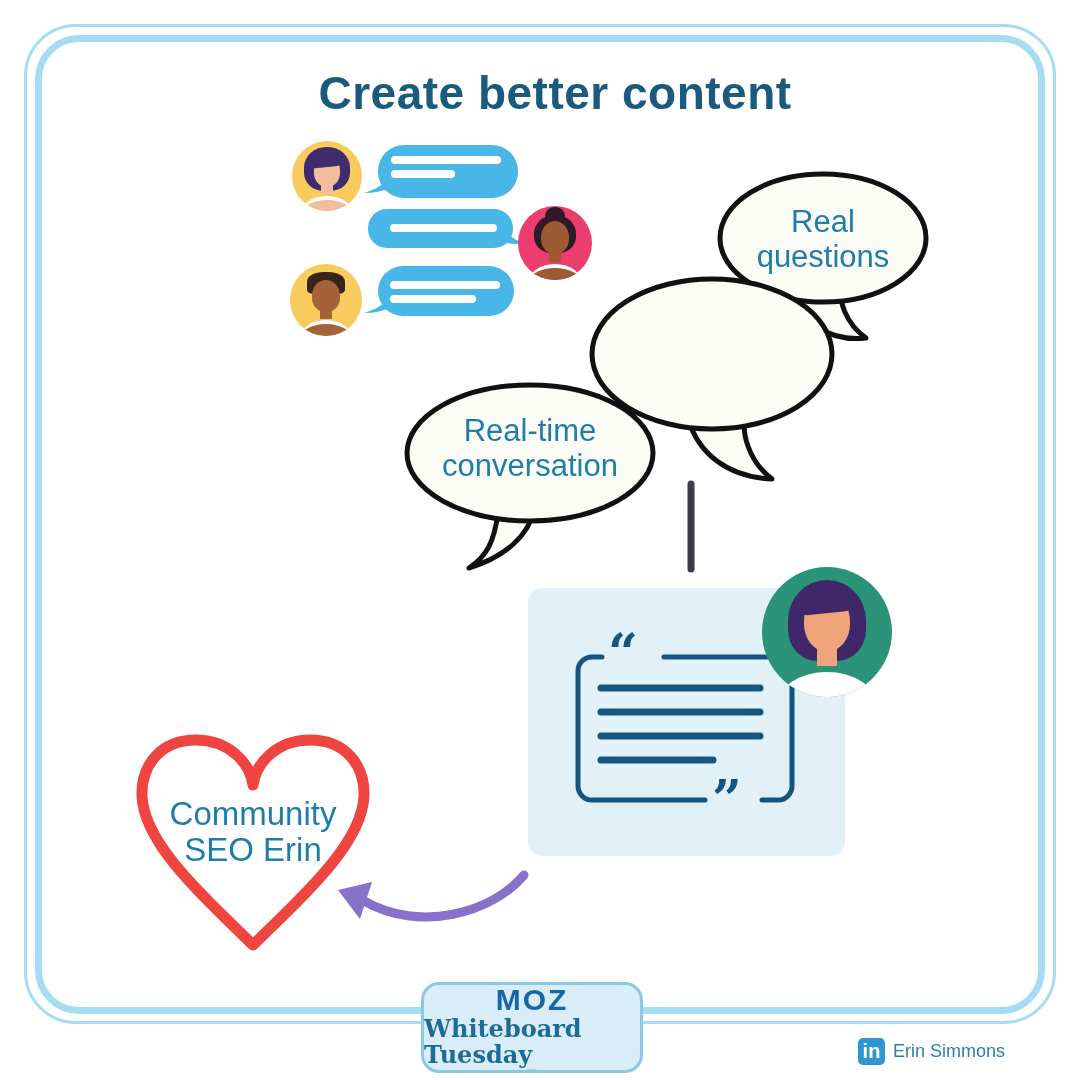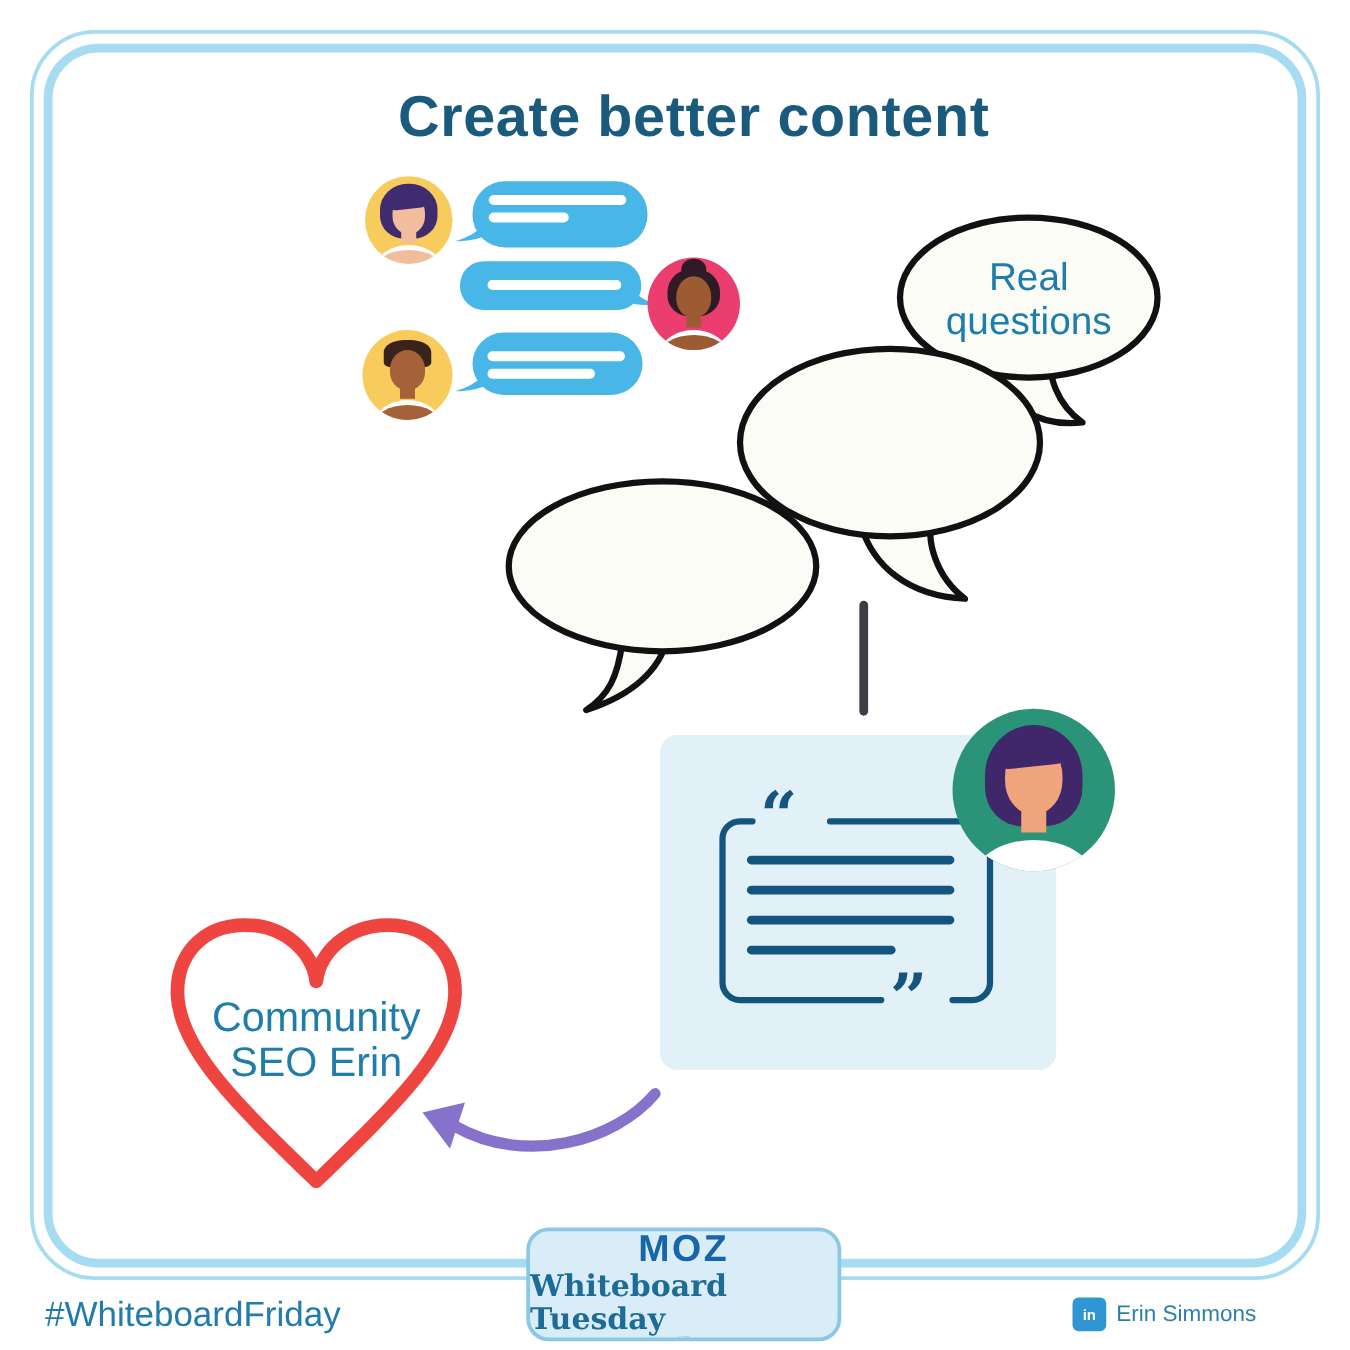--- a/index.html
+++ b/index.html
@@ -35,30 +35,30 @@
   .av-bun .hair{left:22%;top:12%;width:56%;height:52%;}
   .av-teal .hair{left:20%;top:10%;width:60%;height:62%;border-radius:50% 50% 38% 38%;}
   .av-teal .face{left:32%;top:19%;width:36%;height:46%;}
   
   .avatar .fringe{position:absolute;left:30%;top:18%;width:42%;height:18%;border-radius:60% 100% 40% 20%;transform:rotate(-6deg);}
   
   .quote-glyph{font-family:"DejaVu Serif", serif;font-weight:900;color:#14557F;z-index:4;}
   .quote-open{left:608px;top:622px;font-size:52px;}
   .quote-close{left:712px;top:768px;font-size:52px;}
   
-  .badge{left:421px;top:982px;width:252px;height:91px;box-sizing:border-box;background:#D8EDF8;
+  .badge{left:421px;top:982px;width:222px;height:91px;box-sizing:border-box;background:#D8EDF8;
     border:3px solid #8AC8E6;border-radius:18px;z-index:5;display:flex;flex-direction:column;
     align-items:center;justify-content:center;gap:1px;}
   .badge .brand{font-size:30px;font-weight:800;letter-spacing:2px;color:#1766A9;line-height:30px;}
   .badge .series{font-family:"DejaVu Serif", serif;font-size:24px;font-weight:700;color:#1E6B96;line-height:26px;}
   
   .hashtag{left:36px;top:1036px;font-size:28px;color:#217CAD;z-index:5;}
   .linkedin{left:858px;top:1038px;display:flex;align-items:center;gap:8px;z-index:5;}
   .li-icon{width:27px;height:27px;border-radius:5px;background:#3096D3;color:#fff;font-weight:700;
-    font-size:12px;display:flex;align-items:center;justify-content:center;}
+    font-size:20px;display:flex;align-items:center;justify-content:center;}
   .li-name{font-size:18px;color:#2E7FA8;}
 </style>
 </head>
 <body>
 
 <div class="canvas">
 
   <div class="frame-outer"></div>
   <div class="frame-inner"></div>
 
@@ -146,38 +146,41 @@
   </div>
 
   <div class="txt title">Create better content</div>
 
   <div class="txt bub" style="left:823px;top:204px;">
     <div>Real</div>
     <div>questions</div>
   </div>
 
 
+  <div class="txt bub" style="left:530px;top:413px;">
+    <div>Real-time</div>
+    <div>conversation</div>
+  </div>
 
   <div class="txt heart-label">
     <div>Community</div>
     <div>SEO Erin</div>
   </div>
 
   <span class="txt quote-glyph quote-open">“</span>
   <span class="txt quote-glyph quote-close">”</span>
 
   <div class="txt badge">
     <div class="brand">MOZ</div>
     <div class="series">Whiteboard Tuesday</div>
     <svg width="176" height="18" viewBox="0 0 176 18">
       <path d="M 8,10 C 20,2 32,16 46,9 C 58,3 70,12 82,8" fill="none" stroke="#1E6B96" stroke-width="4" stroke-linecap="round"></path>
       <path d="M 96,9 L 110,3 L 110,14 Z" fill="none" stroke="#1E6B96" stroke-width="3" stroke-linejoin="round"></path>
       <rect x="110" y="3.5" width="56" height="10.5" rx="4" fill="none" stroke="#1E6B96" stroke-width="3"></rect>
     </svg>
   </div>
 
-  <div class="txt hashtag">#WhiteboardFriday</div>
   <div class="txt linkedin">
     <div class="li-icon">in</div>
     <div class="li-name">Erin Simmons</div>
   </div>
 
 </div>
 
 </body></html>

